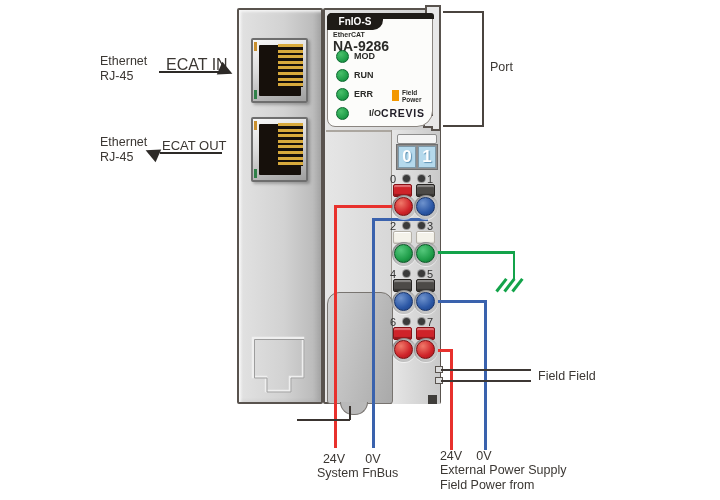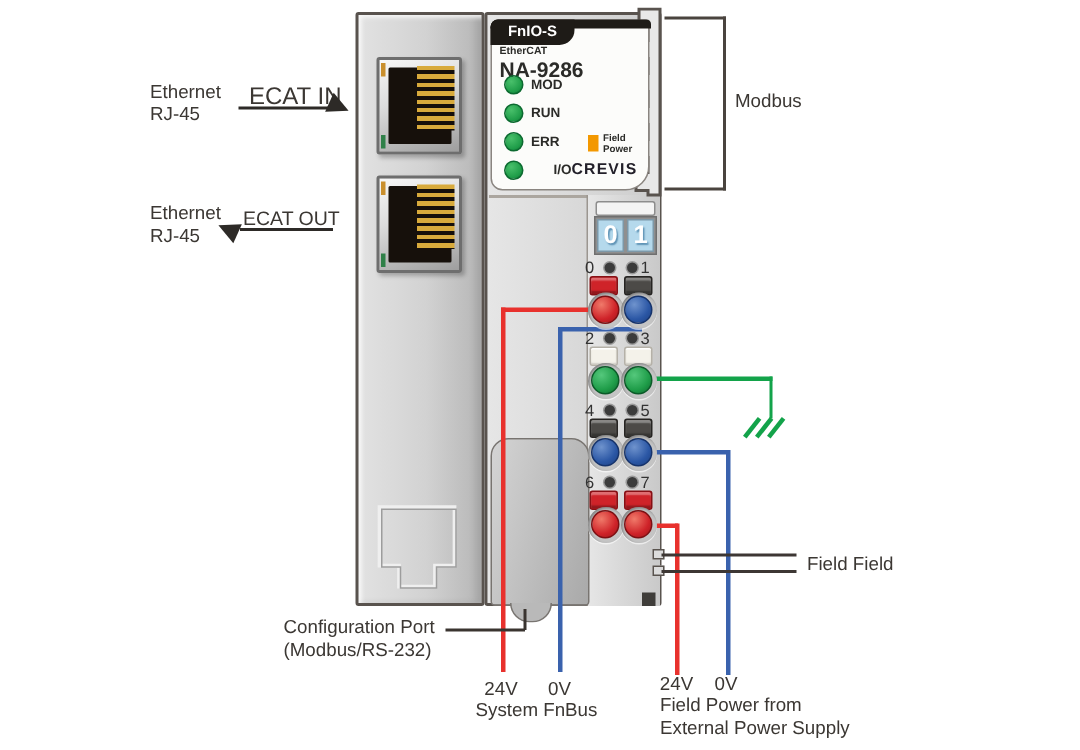--- a/index.html
+++ b/index.html
@@ -244,39 +244,35 @@
         <div class="circ c-red" style="left: 2px; top: 2px;"></div>
       </div>
       <div class="t-recess" style="left: 414px; top: 338px;">
         <div class="circ c-red" style="left: 2px; top: 2px;"></div>
       </div>
     </div>
 
   <div class="bracket" style="left:443px;top:11px;width:41px;height:2px;"></div>
   <div class="bracket" style="left:482px;top:11px;width:2px;height:116px;"></div>
   <div class="bracket" style="left:443px;top:125px;width:41px;height:2px;"></div>
-  <div class="txt" style="left:490px;top:60px;">Modbus</div>
+  <div class="txt" style="left:490px;top:60px;">Port</div>
 
   <div class="tab" style="left:435px;top:366px;"></div>
   <div class="tab" style="left:435px;top:377px;"></div>
   <div class="wire w-dark" style="left:441px;top:369px;width:90px;height:2px;"></div>
   <div class="wire w-dark" style="left:441px;top:380px;width:90px;height:2px;"></div>
   <div class="txt" style="left:538px;top:369px;">Field Field</div>
 
   <div class="leader" style="left:297px;top:419px;width:53px;height:1.5px;"></div>
   <div class="leader" style="left:349px;top:406px;width:1.5px;height:14px;"></div>
-  <div class="txt" style="left:189px;top:411px;">
-    <div>Configuration Port</div>
-    <div>(Modbus/RS-232)</div>
-  </div>
 
   <div class="txt" style="left:321px;top:452px;width:26px;text-align:center;">24V</div>
   <div class="txt" style="left:360px;top:452px;width:26px;text-align:center;">0V</div>
   <div class="txt" style="left:317px;top:466px;">System FnBus</div>
 
   <div class="txt" style="left:438px;top:449px;width:26px;text-align:center;">24V</div>
   <div class="txt" style="left:471px;top:449px;width:26px;text-align:center;">0V</div>
   <div class="txt" style="left:440px;top:463px;">
+    <div>External Power Supply</div>
     <div>Field Power from</div>
-    <div>External Power Supply</div>
   </div>
 
 </div>
 
 </body></html>

